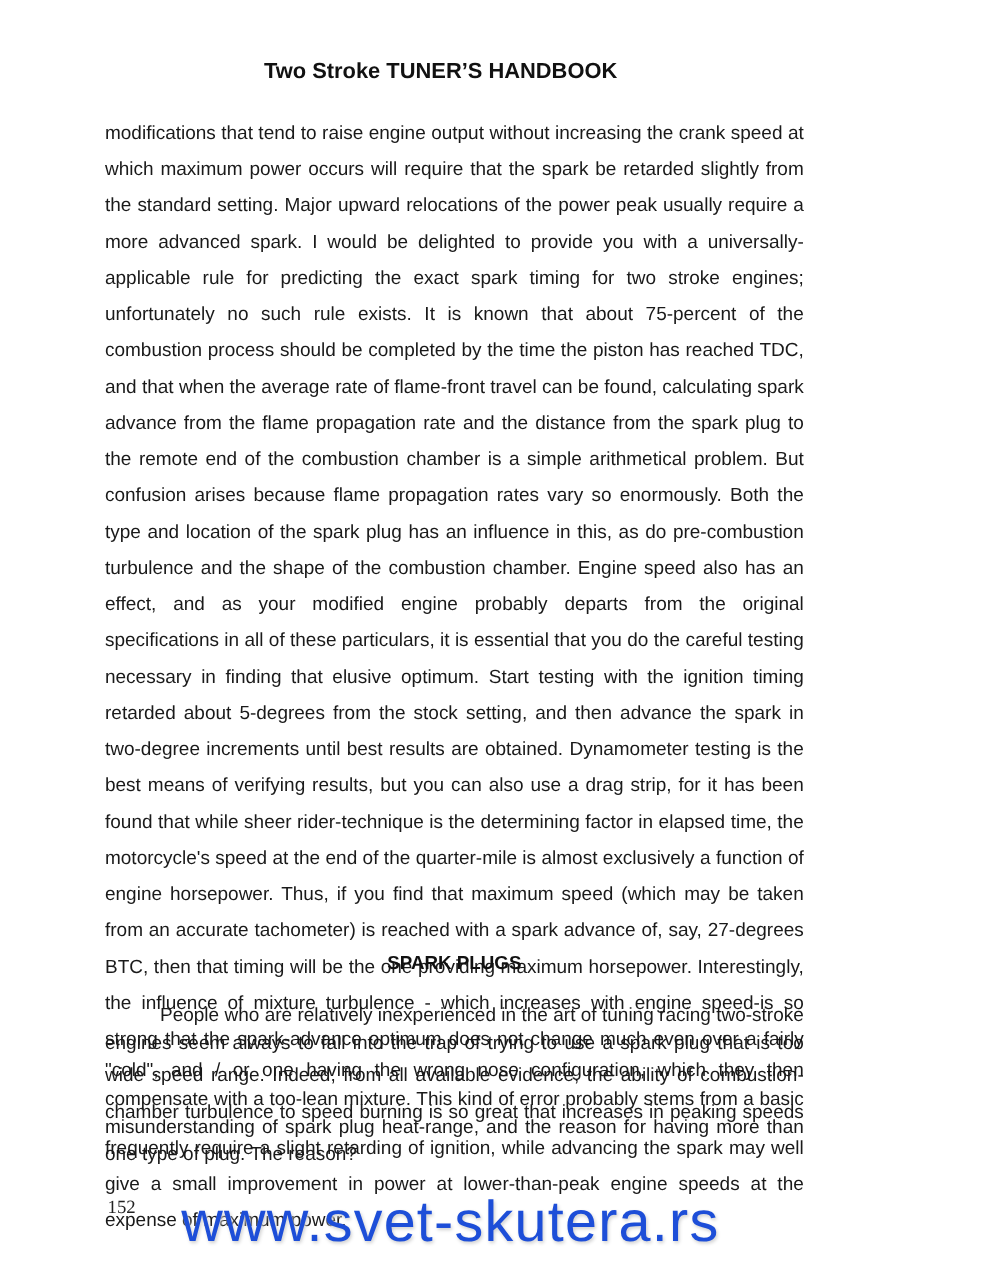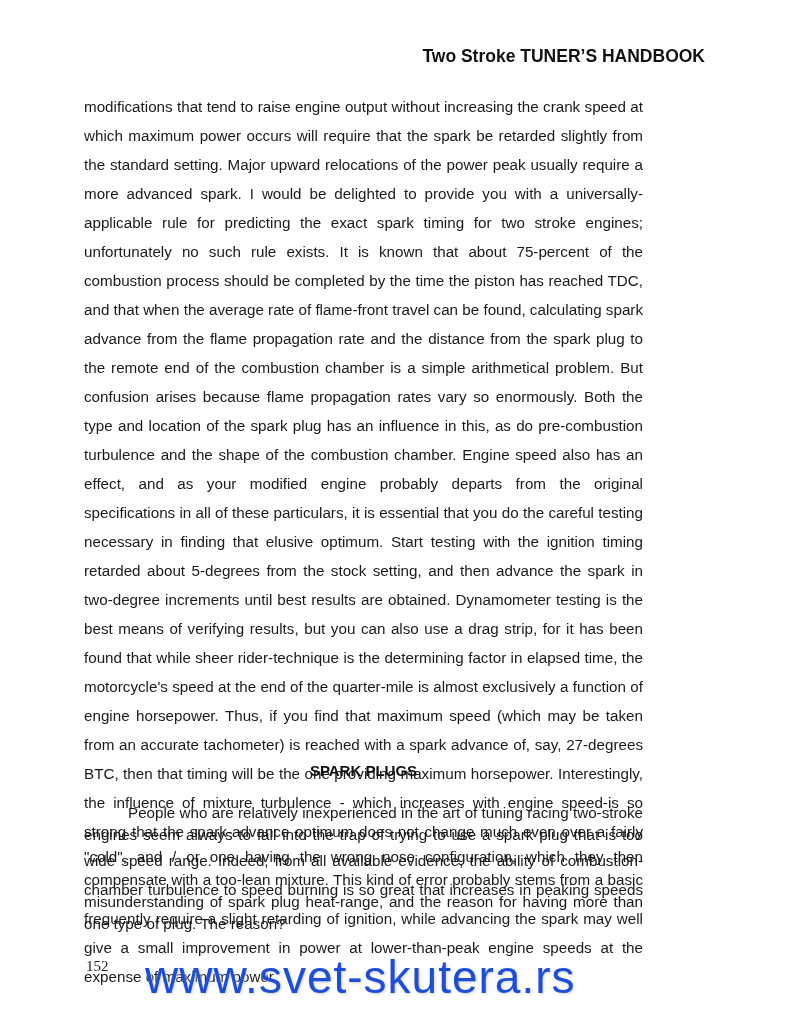--- a/index.html
+++ b/index.html
@@ -1,18 +1,18 @@
 <!DOCTYPE html>
 <html><head>
 <meta charset="utf-8">
 <style>
   html, body { margin: 0; padding: 0; background: #ffffff; }
   body { width: 791px; height: 1024px; position: relative; overflow: hidden; }
   .header {
-    position: absolute; left: 0; top: 46px; width: 705px; text-align: right;
+    position: absolute; left: 0; top: 46px; width: 705px; text-align: center;
     font-family: "Liberation Sans", sans-serif; font-weight: bold; font-size: 17.5px;
     color: #111;
   }
   .body-text {
     position: absolute; left: 84px; top: 92px; width: 559px;
     font-family: Liberation Sans, sans-serif; font-size: 15.2px; line-height: 29px;
     color: #1a1a1a; text-align: justify;
   }
   .body-text p { margin: 0; }
   .section-heading {

